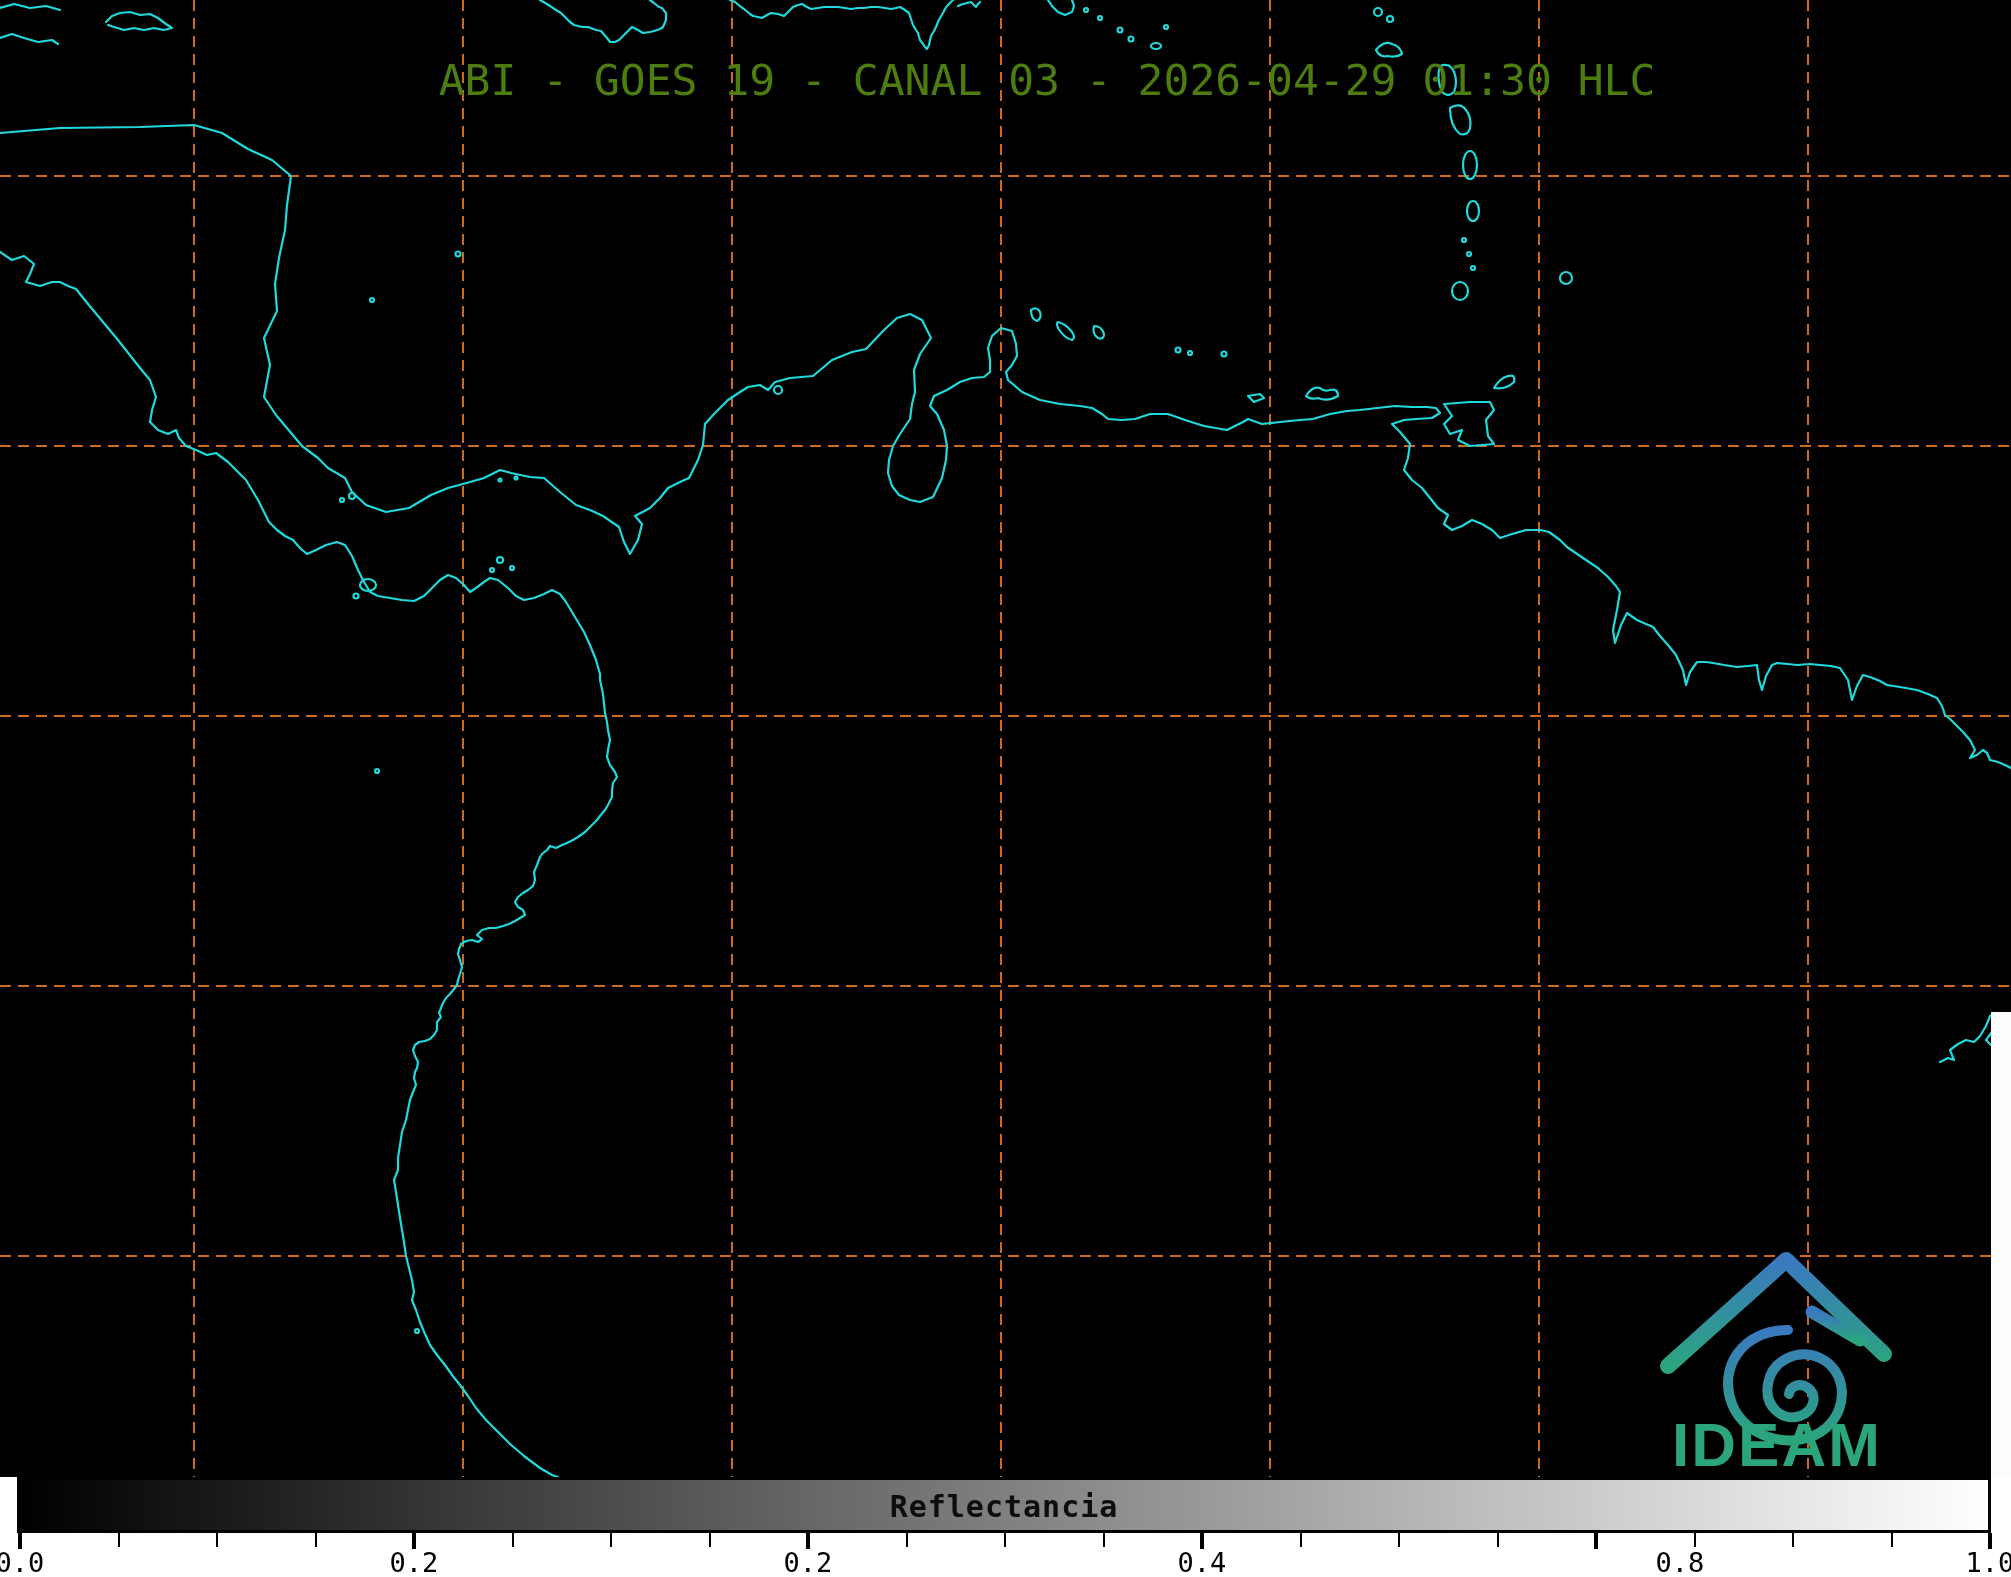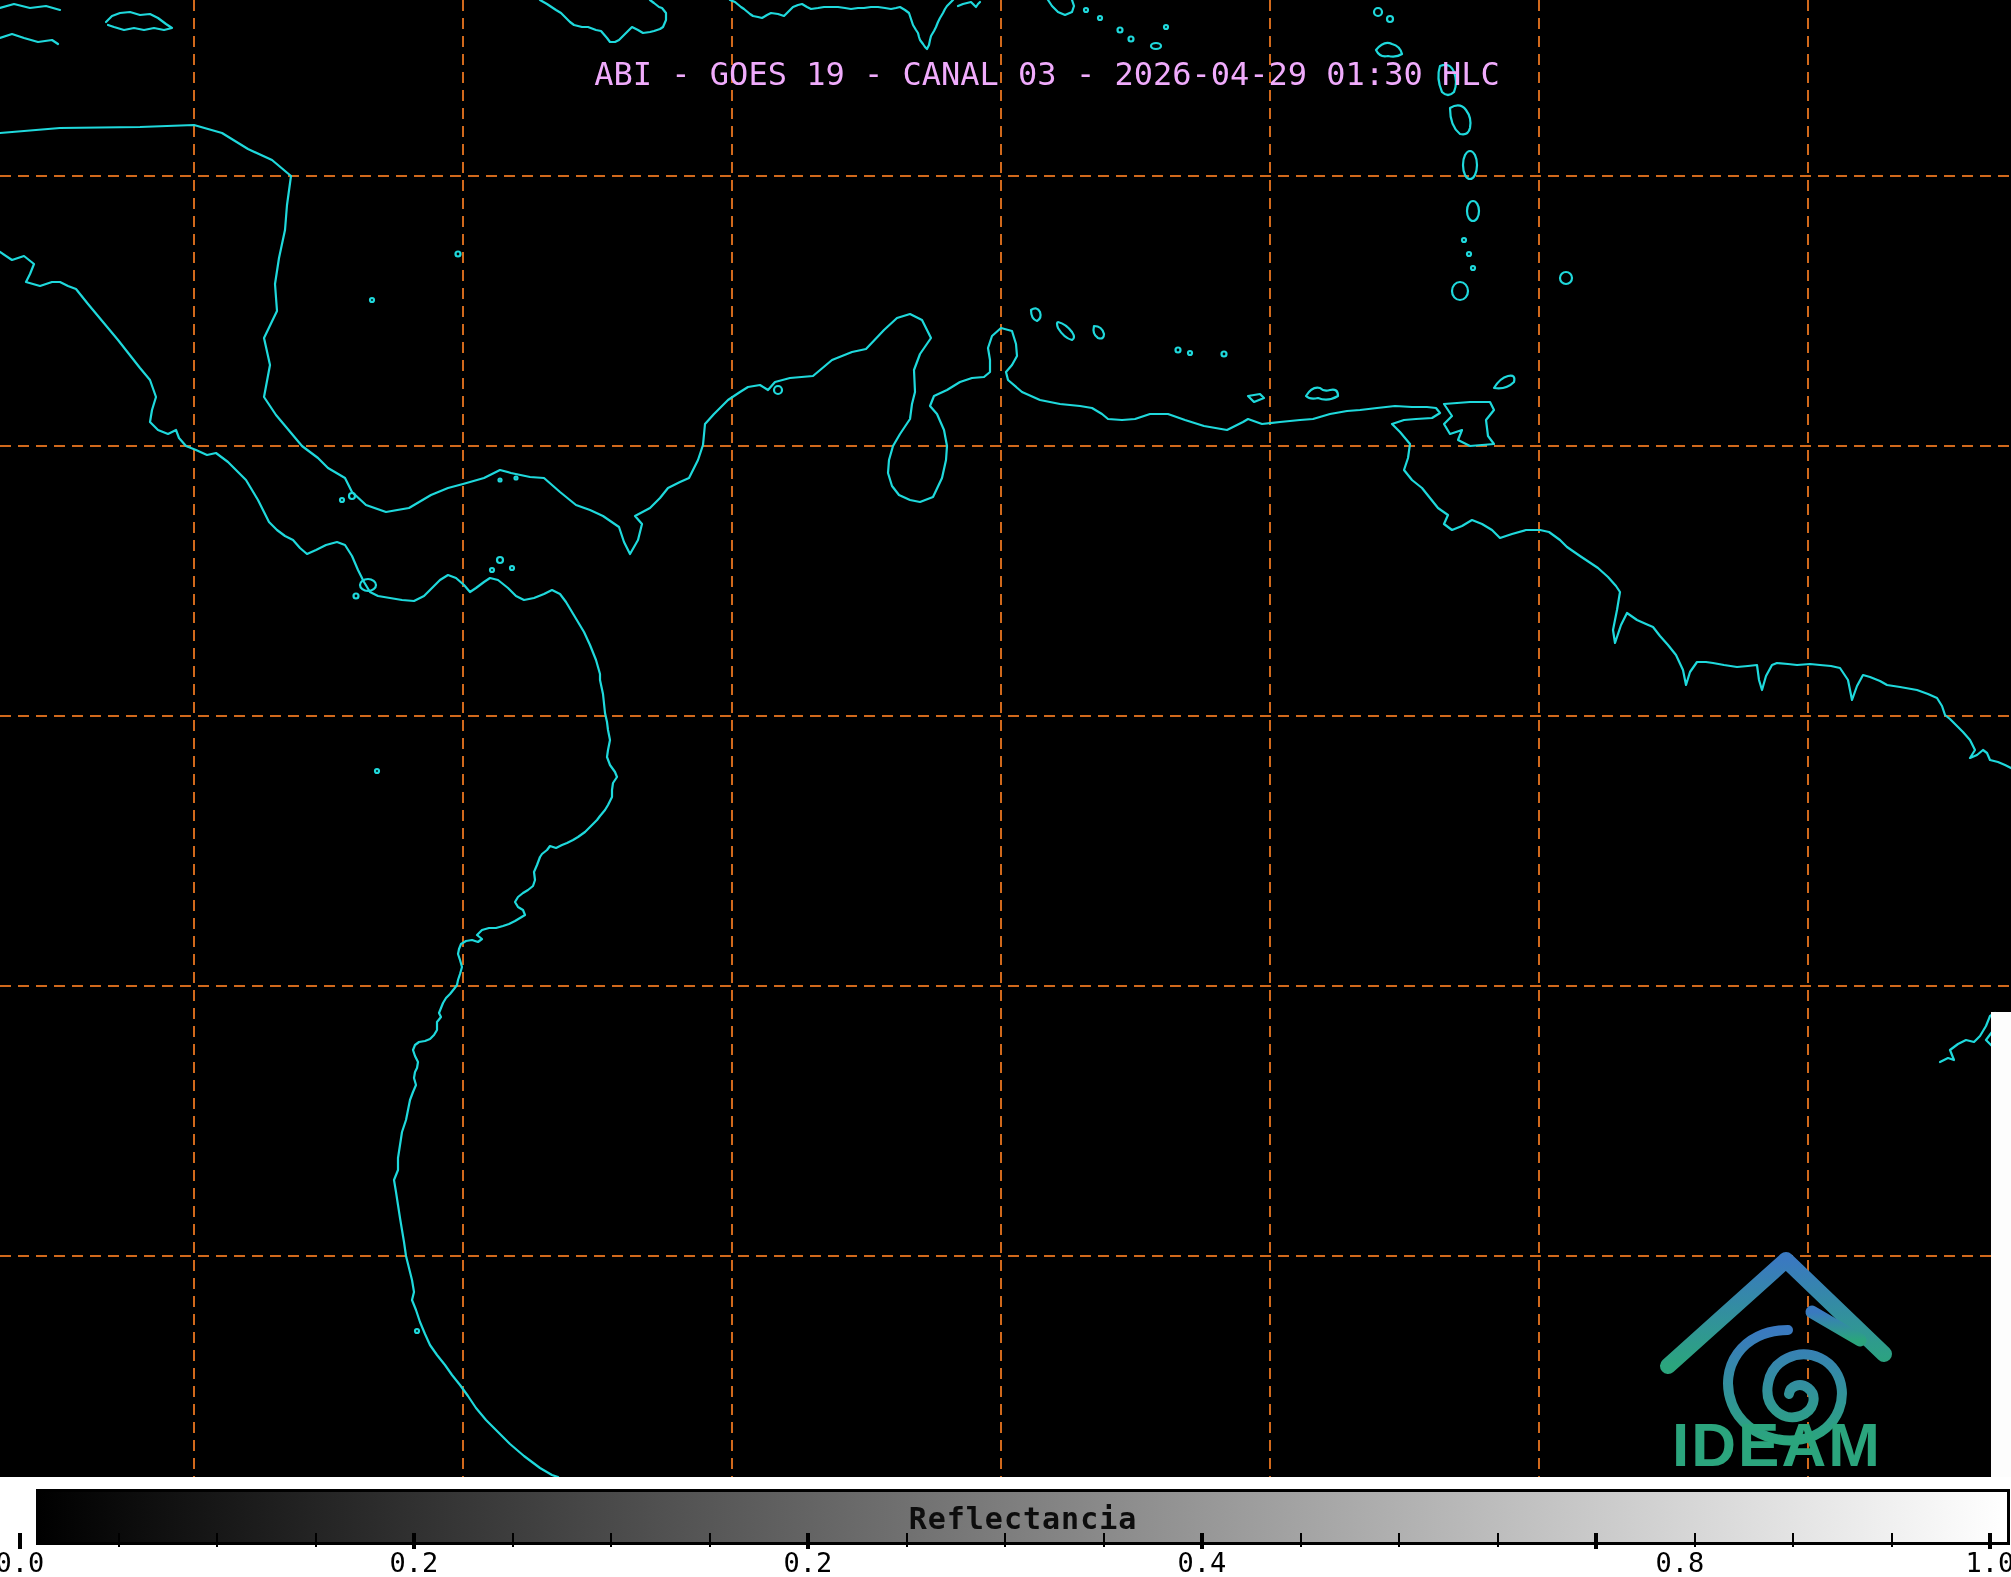--- a/index.html
+++ b/index.html
@@ -1,25 +1,25 @@
 <!DOCTYPE html>
 <html><head>
 <meta charset="utf-8">
 <style>
   html,body{margin:0;padding:0;background:#000;}
   #screen{position:relative;width:2011px;height:1577px;overflow:hidden;background:#000;
           font-family:"DejaVu Sans Mono","Liberation Mono",monospace;}
   #map-area{position:absolute;left:0;top:0;width:2011px;height:1477px;background:#000;}
   #map-svg{position:absolute;left:0;top:0;}
   #map-title{position:absolute;top:55px;left:1047px;transform:translateX(-50%);
-             color:#f0abfc;font-size:32px;white-space:nowrap;letter-spacing:0px;}
+             color:#4d7c0f;font-size:43px;white-space:nowrap;letter-spacing:0px;}
   
   #cbar-strip{position:absolute;left:0;top:1477px;width:2011px;height:100px;background:#ffffff;}
-  #cbar{position:absolute;left:17px;top:12px;width:1968px;height:50px;border:3px solid #000;
-        background:linear-gradient(to right,#000000,#ffffff);margin-left:19px;}
+  #cbar{position:absolute;left:17px;top:0px;width:1968px;height:50px;border:3px solid #000;
+        background:linear-gradient(to right,#000000,#ffffff);}
   #cbar-label{position:absolute;left:0;top:0;width:100%;height:56px;line-height:54px;text-align:center;
               color:#0d0d0d;font-weight:bold;font-size:30px;letter-spacing:1px;}
   .tick{position:absolute;background:#000;}
   .tick.major{width:4px;height:16px;top:56px;}
   .tick.minor{width:2px;height:14px;top:56px;}
   .tick-label{position:absolute;top:70px;transform:translateX(-50%);color:#000;font-size:27px;white-space:nowrap;}
 </style>
 </head>
 <body>
 

